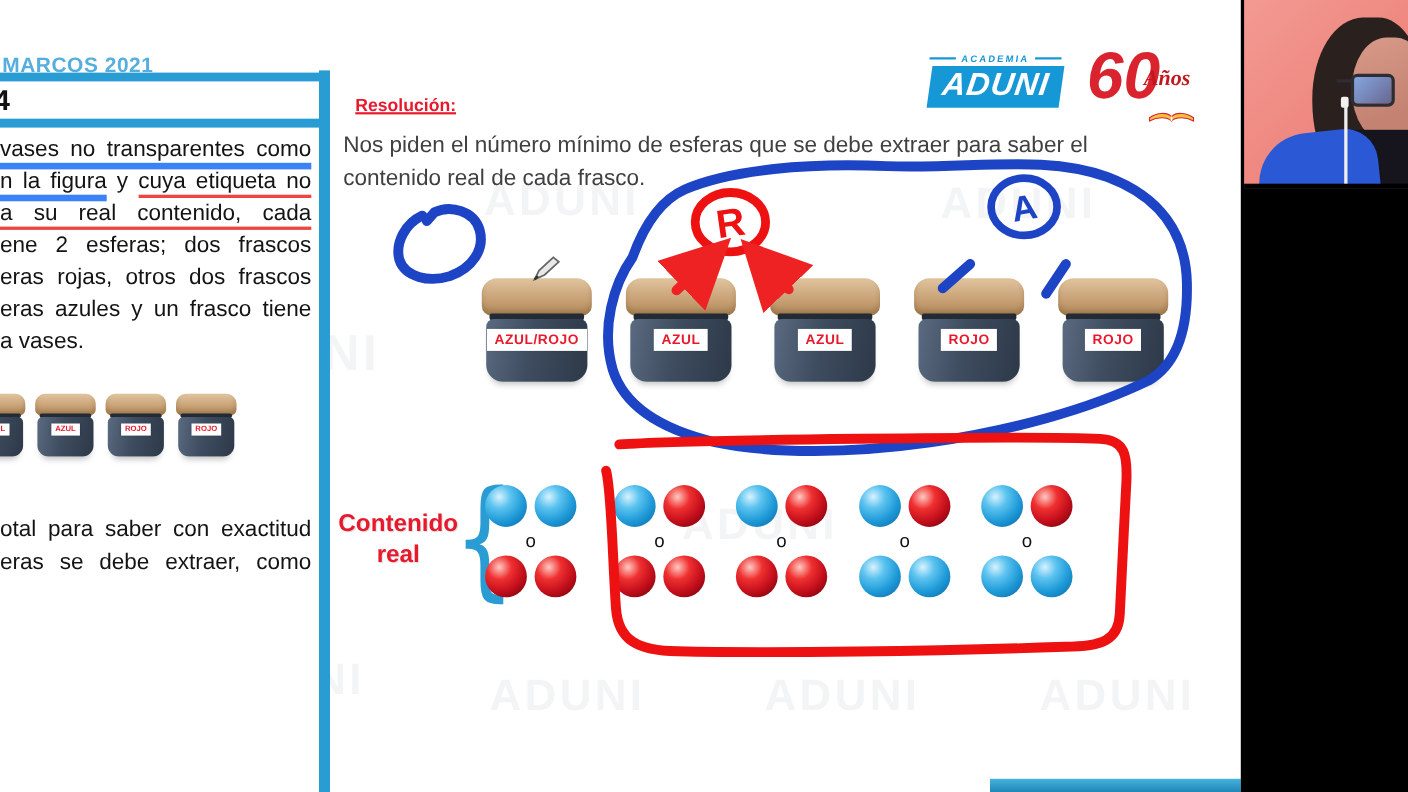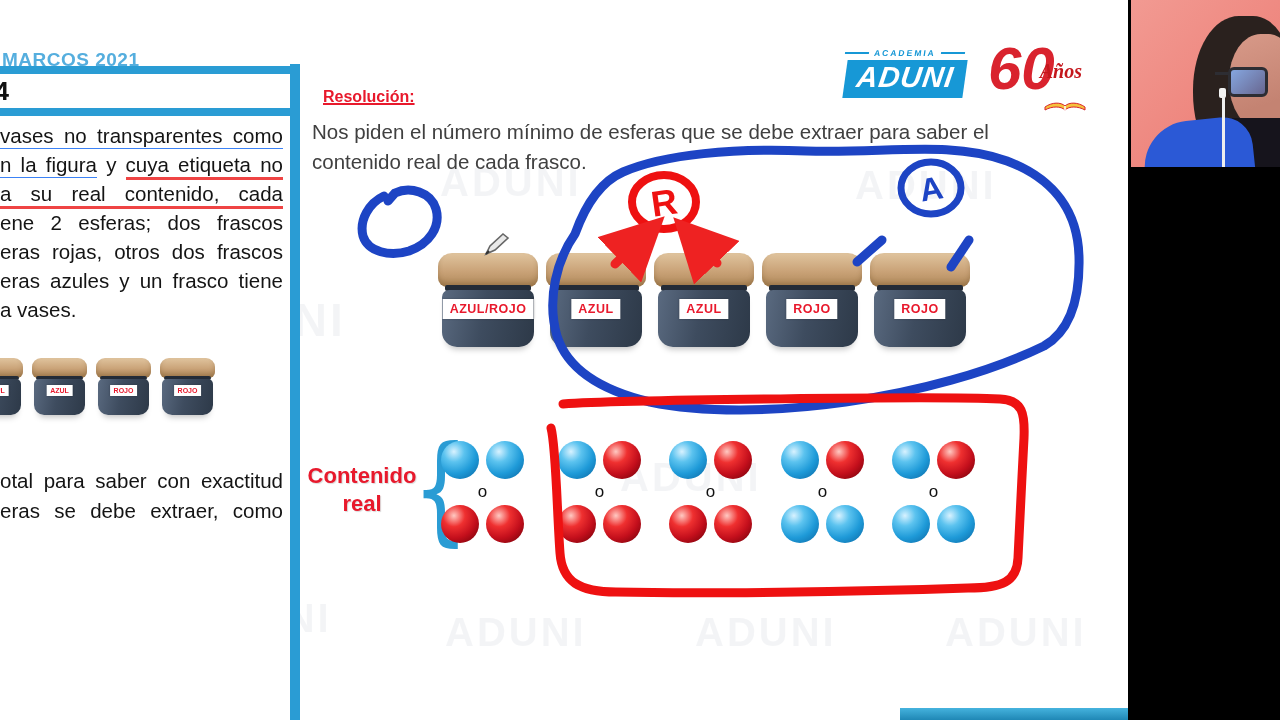--- a/index.html
+++ b/index.html
@@ -15,21 +15,21 @@
   .marcos{left:2px;top:49px;color:#55aede;font-weight:700;font-size:19px;letter-spacing:.5px;}
   .qbox{left:-22px;top:66px;width:322px;height:50px;background:#fff;border:8px solid #2a9cd4;
         box-sizing:border-box;display:flex;align-items:center;}
   .qnum{font-size:26px;font-weight:700;color:#111;margin-left:-6px;}
   .pbox{left:-22px;top:108px;width:322px;height:650px;background:#fff;border:8px solid #2a9cd4;
         box-sizing:border-box;}
   .ptext{left:0;top:121px;width:283px;font-size:20.5px;line-height:29px;color:#141414;}
   .qtext{left:0;top:466px;width:283px;font-size:20.5px;line-height:30px;color:#141414;}
   .p-line{text-align:justify;text-align-last:justify;white-space:nowrap;}
   .p-line.last{text-align-last:left;}
-  .u-red{border-bottom:1px solid #3b82f6;padding-bottom:1px;}
+  .u-red{border-bottom:6px solid #3b82f6;padding-bottom:1px;}
   .u-green{border-bottom:3px solid #ef4444;padding-bottom:1px;}
 
   .divider{left:290px;top:64px;width:10px;height:656px;background:#2a9cd4;}
 
   
   .aduni{left:845px;top:48px;width:120px;text-align:center;}
   .acad-row{display:flex;align-items:center;justify-content:center;gap:5px;color:#1798d6;
             font-size:8.5px;font-weight:700;letter-spacing:2px;transform:skewX(-8deg);}
   .acad-row .rule{display:block;width:26px;height:2.5px;background:#1798d6;}
   .aduni-box{margin-top:2px;background:#1798d6;color:#fff;font-weight:700;font-style:italic;
@@ -49,21 +49,21 @@
   .jar{position:relative;width:100px;height:97px;}
   .jar-lid{height:34px;background:linear-gradient(180deg,#e0c49e 0%,#c9a277 55%,#ae8758 100%);
            border-radius:14px 14px 9px 9px;box-shadow:inset 0 -4px 5px rgba(90,60,20,.25);}
   .jar-neck{height:6px;width:86%;margin:-2px auto 0;background:#232b37;border-radius:2px;}
   .jar-body{width:92%;height:57px;margin:-1px auto 0;position:relative;
             background:linear-gradient(100deg,#5a6a80 0%,#3e4c5f 45%,#2d3948 100%);
             border-radius:7px 7px 15px 15px;box-shadow:0 6px 6px -4px rgba(0,0,0,.25);}
   .jar-label{position:absolute;left:50%;top:9px;transform:translateX(-50%);background:#fff;
              padding:3px 7px;font-weight:700;font-size:12.5px;color:#e8192c;white-space:nowrap;
              letter-spacing:.5px;box-shadow:0 0 2px rgba(0,0,0,.25);}
-  .jars-row{left:438px;top:253px;display:flex;gap:8px;}
+  .jars-row{left:438px;top:253px;display:flex;gap:31px;}
   .mini-jars{left:-32px;top:358px;display:flex;gap:9px;}
   .jar.small{width:55px;height:62px;}
   .jar.small .jar-lid{height:20px;border-radius:9px 9px 6px 6px;}
   .jar.small .jar-neck{height:4px;}
   .jar.small .jar-body{height:36px;border-radius:5px 5px 10px 10px;}
   .jar.small .jar-label{top:6px;font-size:7px;padding:2px 4px;letter-spacing:0;}
 
   
   .contenido{left:306px;top:462px;width:112px;text-align:center;color:#e8192c;
              font-weight:700;font-size:22px;line-height:28px;text-shadow:1px 1px 1px rgba(0,0,0,.15);}

